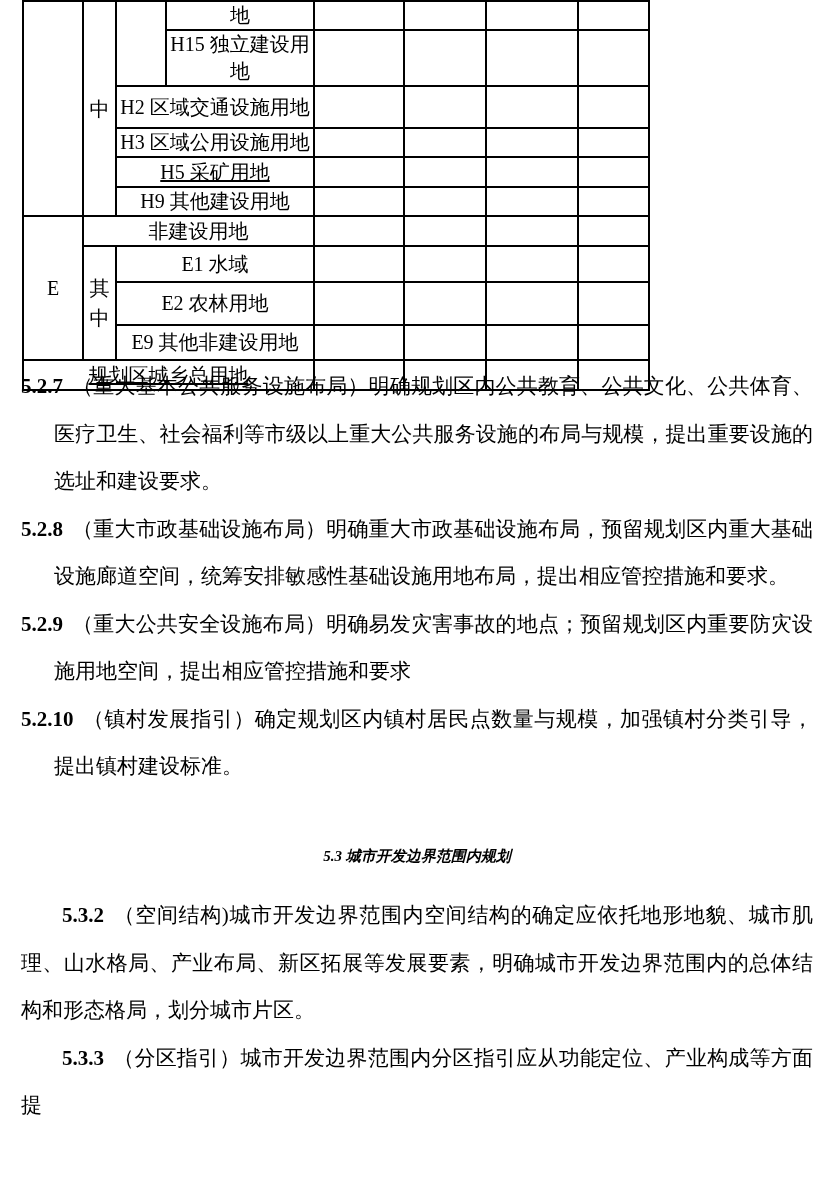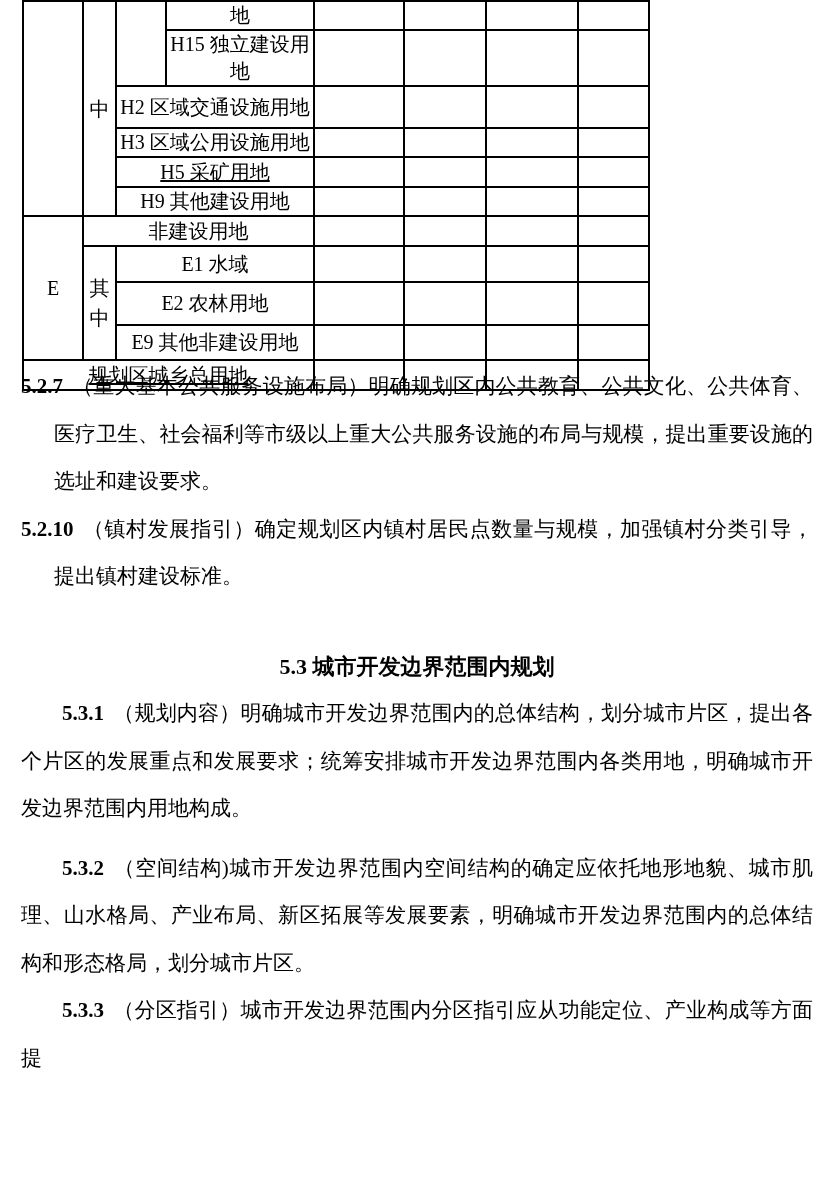--- a/index.html
+++ b/index.html
@@ -41,22 +41,22 @@
   .content {
     position: absolute; left: 21px; top: 363px; width: 792px;
     font-size: 21px; line-height: 47.5px;
     text-align: justify; text-justify: inter-ideograph;
   }
   .content p { margin: 0; }
   p.hang { padding-left: 33px; text-indent: -33px; }
   p.ind  { text-indent: 41px; }
   .num { font-weight: bold; margin-right: 9px; }
   h2.sec {
-    font-size: 22px; font-weight: bold; text-align: center;
-    margin: 42px 0 0 0; line-height: 47.5px; text-indent: 0;
+    font-size: 15px; font-weight: bold; text-align: center;
+    margin: 42px 0 0 0; line-height: 47.5px; text-indent: 0; font-style: italic;
   }
   #p532 { margin-top: 12px; }
 </style>
 </head>
 <body>
 
 <div class="page">
 
   <table class="land">
     <colgroup>
@@ -152,26 +152,27 @@
         <td></td>
         <td></td>
       </tr>
     </tbody>
   </table>
 
   <div class="content">
 
     <p class="hang"><span class="num">5.2.7</span><span>（重大基本公共服务设施布局）明确规划区内公共教育、公共文化、公共体育、医疗卫生、社会福利等市级以上重大公共服务设施的布局与规模，提出重要设施的选址和建设要求。</span></p>
 
+    <p class="hang"><span class="num">5.2.8</span><span>（重大市政基础设施布局）明确重大市政基础设施布局，预留规划区内重大基础设施廊道空间，统筹安排敏感性基础设施用地布局，提出相应管控措施和要求。</span></p>
 
+    <p class="hang"><span class="num">5.2.9</span><span>（重大公共安全设施布局）明确易发灾害事故的地点；预留规划区内重要防灾设施用地空间，提出相应管控措施和要求</span></p>
 
     <p class="hang"><span class="num">5.2.10</span><span>（镇村发展指引）确定规划区内镇村居民点数量与规模，加强镇村分类引导，提出镇村建设标准。</span></p>
 
     <h2 class="sec">5.3 城市开发边界范围内规划</h2>
 
-    <p class="ind" id="p531"><span class="num">5.3.1</span><span>（规划内容）明确城市开发边界范围内的总体结构，划分城市片区，提出各个片区的发展重点和发展要求；统筹安排城市开发边界范围内各类用地，明确城市开发边界范围内用地构成。</span></p>
 
     <p class="ind" id="p532"><span class="num">5.3.2</span><span>（空间结构)城市开发边界范围内空间结构的确定应依托地形地貌、城市肌理、山水格局、产业布局、新区拓展等发展要素，明确城市开发边界范围内的总体结构和形态格局，划分城市片区。</span></p>
 
     <p class="ind" id="p533"><span class="num">5.3.3</span><span>（分区指引）城市开发边界范围内分区指引应从功能定位、产业构成等方面提</span></p>
 
   </div>
 </div>
 
 </body></html>

